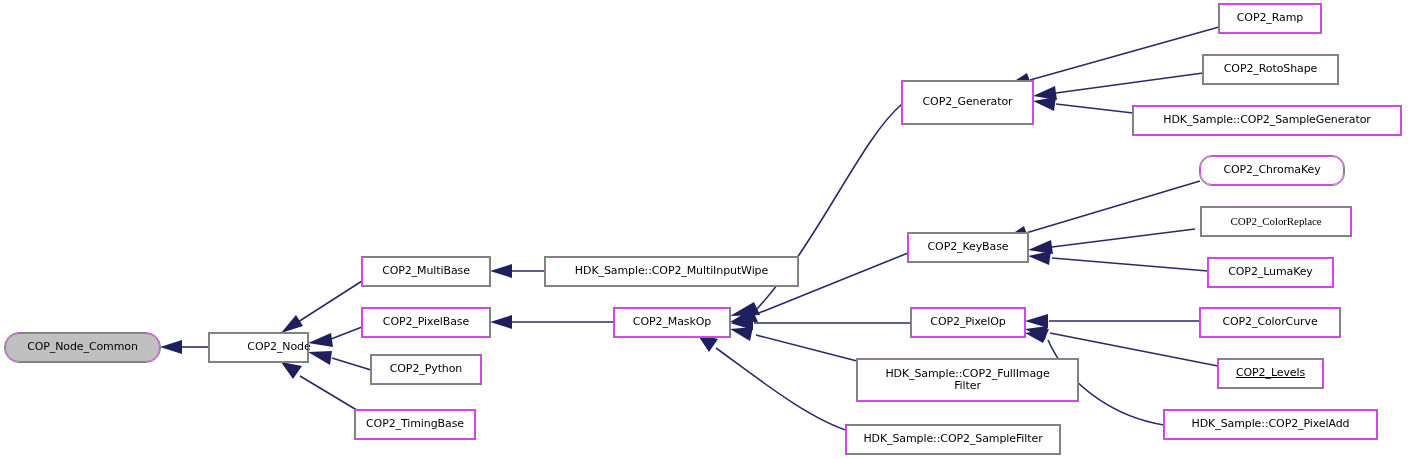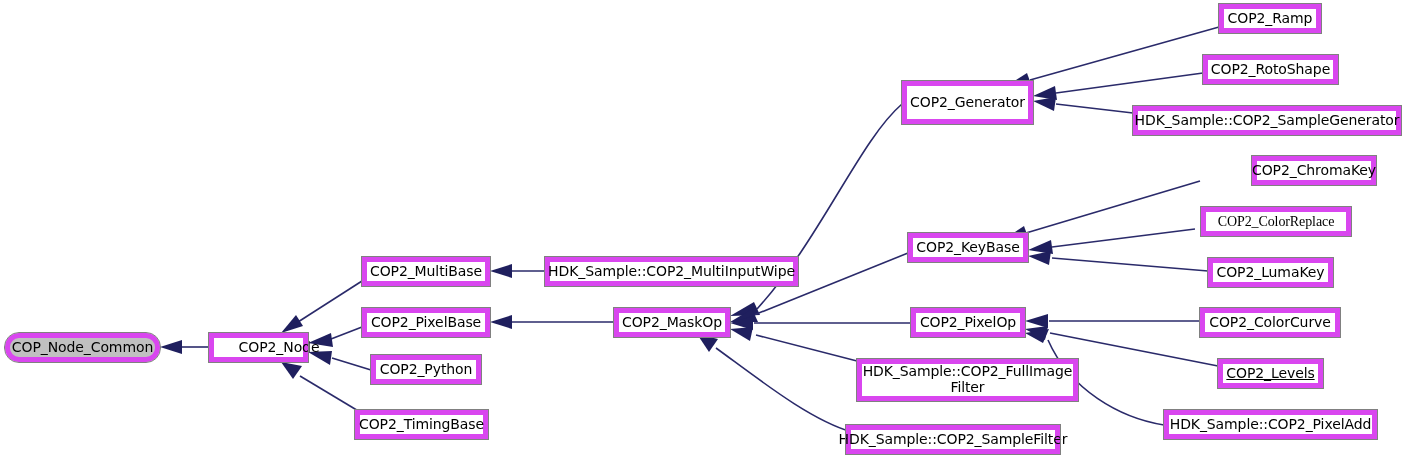--- a/index.html
+++ b/index.html
@@ -19,26 +19,26 @@
     position: absolute;
     left: 0;
     top: 0;
     width: 1411px;
     height: 459px;
     pointer-events: none;
   }
   .uml-node {
     position: absolute;
     box-sizing: border-box;
-    border: 5px solid #d946ef;
+    border: 1px solid #d946ef;
     outline: 1px solid #808080;
     outline-offset: 0px;
     background: #ffffff;
     color: #000000;
-    font-size: 14px;
+    font-size: 11px;
     line-height: 1.12;
     display: flex;
     align-items: center;
     justify-content: center;
     text-align: center;
     white-space: pre-line;
     letter-spacing: -0.1px;
   }
   .uml-node.root-node {
     background: #c0c0c0;
@@ -158,33 +158,33 @@
     </g>
 
   </svg>
 
   <div id="nodes-layer">
       <div class="uml-node root-node" style="left: 5px; top: 333px; width: 155px; height: 29px;">COP_Node_Common</div>
       <div class="uml-node" style="left: 209px; top: 333px; width: 99px; height: 29px; padding-left: 41px;">COP2_Node</div>
       <div class="uml-node" style="left: 362px; top: 257px; width: 128px; height: 29px;">COP2_MultiBase</div>
       <div class="uml-node" style="left: 362px; top: 308px; width: 128px; height: 29px;">COP2_PixelBase</div>
       <div class="uml-node" style="left: 371px; top: 355px; width: 110px; height: 29px;">COP2_Python</div>
-      <div class="uml-node" style="left: 355px; top: 410px; width: 133px; height: 29px;">COP2_TimingBase</div>
+      <div class="uml-node" style="left: 355px; top: 410px; width: 120px; height: 29px;">COP2_TimingBase</div>
       <div class="uml-node" style="left: 545px; top: 257px; width: 253px; height: 29px;">HDK_Sample::COP2_MultiInputWipe</div>
       <div class="uml-node" style="left: 614px; top: 308px; width: 116px; height: 29px;">COP2_MaskOp</div>
       <div class="uml-node" style="left: 902px; top: 81px; width: 131px; height: 43px;">COP2_Generator</div>
       <div class="uml-node" style="left: 908px; top: 233px; width: 120px; height: 29px;">COP2_KeyBase</div>
       <div class="uml-node" style="left: 911px; top: 308px; width: 114px; height: 29px;">COP2_PixelOp</div>
       <div class="uml-node" style="left: 857px; top: 359px; width: 221px; height: 42px;">HDK_Sample::COP2_FullImage
 Filter</div>
       <div class="uml-node" style="left: 846px; top: 425px; width: 214px; height: 29px;">HDK_Sample::COP2_SampleFilter</div>
       <div class="uml-node" style="left: 1219px; top: 4px; width: 102px; height: 29px;">COP2_Ramp</div>
       <div class="uml-node" style="left: 1203px; top: 55px; width: 135px; height: 29px;">COP2_RotoShape</div>
       <div class="uml-node" style="left: 1133px; top: 106px; width: 268px; height: 29px;">HDK_Sample::COP2_SampleGenerator</div>
-      <div class="uml-node" style="left: 1252px; top: 156px; width: 124px; height: 29px;">COP2_ChromaKey</div>
+      <div class="uml-node" style="left: 1200px; top: 156px; width: 144px; height: 29px; border-radius: 12px;">COP2_ChromaKey</div>
       <div class="uml-node" style="left: 1201px; top: 207px; width: 150px; height: 29px; font-family: Liberation Serif, serif;">COP2_ColorReplace</div>
       <div class="uml-node" style="left: 1208px; top: 258px; width: 125px; height: 29px;">COP2_LumaKey</div>
       <div class="uml-node" style="left: 1200px; top: 308px; width: 140px; height: 29px;">COP2_ColorCurve</div>
       <div class="uml-node" style="left: 1218px; top: 359px; width: 105px; height: 29px; text-decoration: underline;">COP2_Levels</div>
       <div class="uml-node" style="left: 1164px; top: 410px; width: 213px; height: 29px;">HDK_Sample::COP2_PixelAdd</div>
     </div>
 
 </div>
 
 </body></html>

